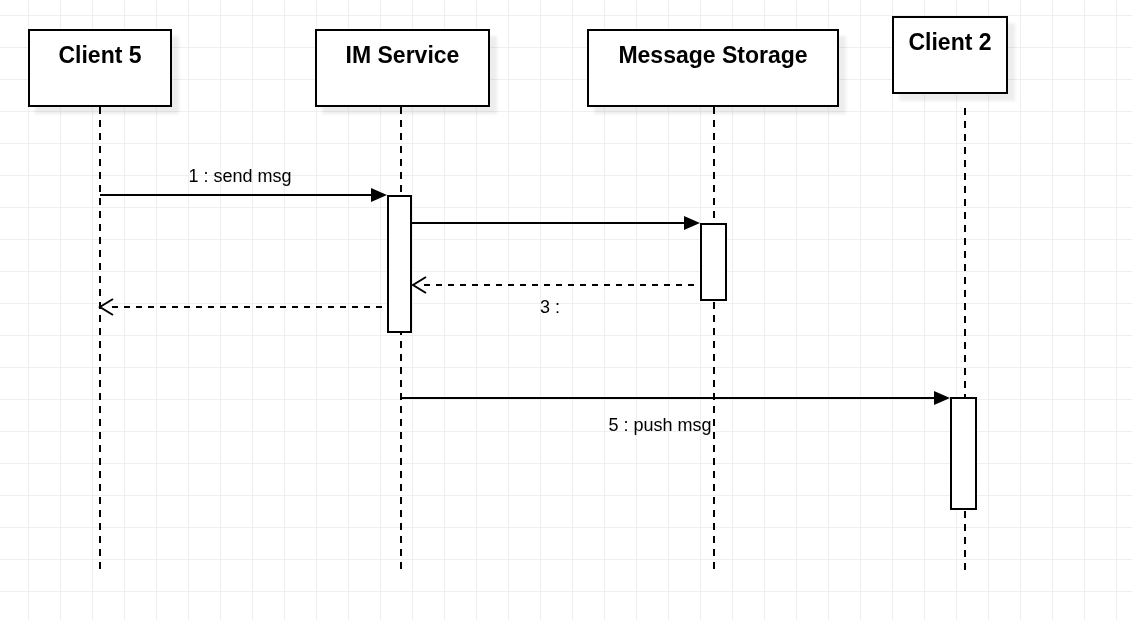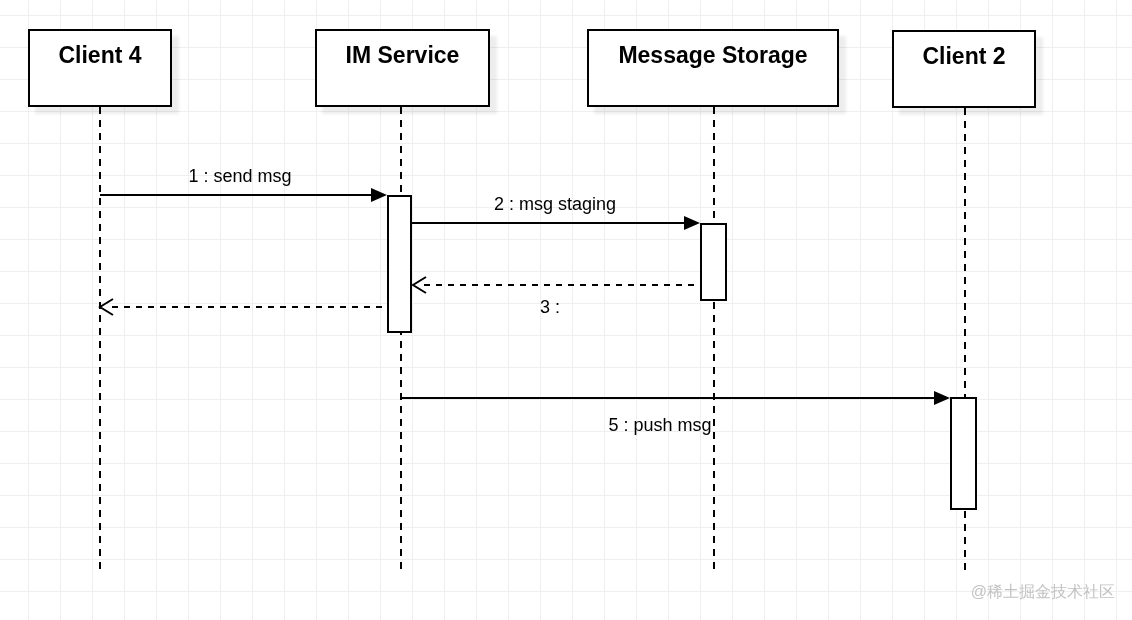--- a/index.html
+++ b/index.html
@@ -43,61 +43,59 @@
   .watermark{
     position:absolute;font-size:16px;color:#c2c2c2;white-space:nowrap;
   }
 </style>
 </head>
 <body>
 
 <div class="canvas">
 
   <div class="actor-box" style="left:28px;top:29px;width:144px;height:78px;">
-    <span class="actor-label">Client 4</span>
+    <span class="actor-label">Client 5</span>
   </div>
   <div class="actor-box" style="left:315px;top:29px;width:175px;height:78px;">
     <span class="actor-label">IM Service</span>
   </div>
   <div class="actor-box" style="left:587px;top:29px;width:252px;height:78px;">
     <span class="actor-label">Message Storage</span>
   </div>
-  <div class="actor-box" style="left:892px;top:30px;width:144px;height:78px;">
+  <div class="actor-box" style="left:892px;top:16px;width:116px;height:78px;">
     <span class="actor-label">Client 2</span>
   </div>
 
   <div class="lifeline" style="left:99px;top:107px;height:465px;"></div>
   <div class="lifeline" style="left:400px;top:107px;height:465px;"></div>
   <div class="lifeline" style="left:713px;top:107px;height:465px;"></div>
   <div class="lifeline" style="left:964px;top:108px;height:468px;"></div>
 
   <div class="msg-line-solid" style="left:100px;top:194px;width:274px;"></div>
   <div class="arrow-filled-right" style="left:371px;top:188px;"></div>
   <div class="msg-label" style="left:240px;top:163px;">1 : send msg</div>
 
   <div class="activation" style="left:387px;top:195px;width:25px;height:138px;"></div>
 
   <div class="msg-line-solid" style="left:412px;top:222px;width:275px;"></div>
   <div class="arrow-filled-right" style="left:684px;top:216px;"></div>
-  <div class="msg-label" style="left:555px;top:191px;">2 : msg staging</div>
 
   <div class="activation" style="left:700px;top:223px;width:27px;height:78px;"></div>
 
   <div class="msg-line-dashed" style="left:424px;top:284px;width:276px;"></div>
   <svg class="arrow-open-left" style="left:411px;top:275px;" viewBox="0 0 17 20">
     <path d="M15 2 L2 10 L15 18" stroke="#000" stroke-width="2" fill="none"></path>
   </svg>
   <div class="msg-label" style="left:550px;top:294px;">3 :</div>
 
   <div class="msg-line-dashed" style="left:112px;top:306px;width:275px;"></div>
   <svg class="arrow-open-left" style="left:98px;top:297px;" viewBox="0 0 17 20">
     <path d="M15 2 L2 10 L15 18" stroke="#000" stroke-width="2" fill="none"></path>
   </svg>
 
   <div class="msg-line-solid" style="left:401px;top:397px;width:534px;"></div>
   <div class="arrow-filled-right" style="left:934px;top:391px;"></div>
   <div class="msg-label" style="left:660px;top:412px;text-align:right;">5 : push msg</div>
 
   <div class="activation" style="left:950px;top:397px;width:27px;height:113px;"></div>
 
-  <div class="watermark" style="right:17px;bottom:17px;">@稀土掘金技术社区</div>
 
 </div>
 
 </body></html>

